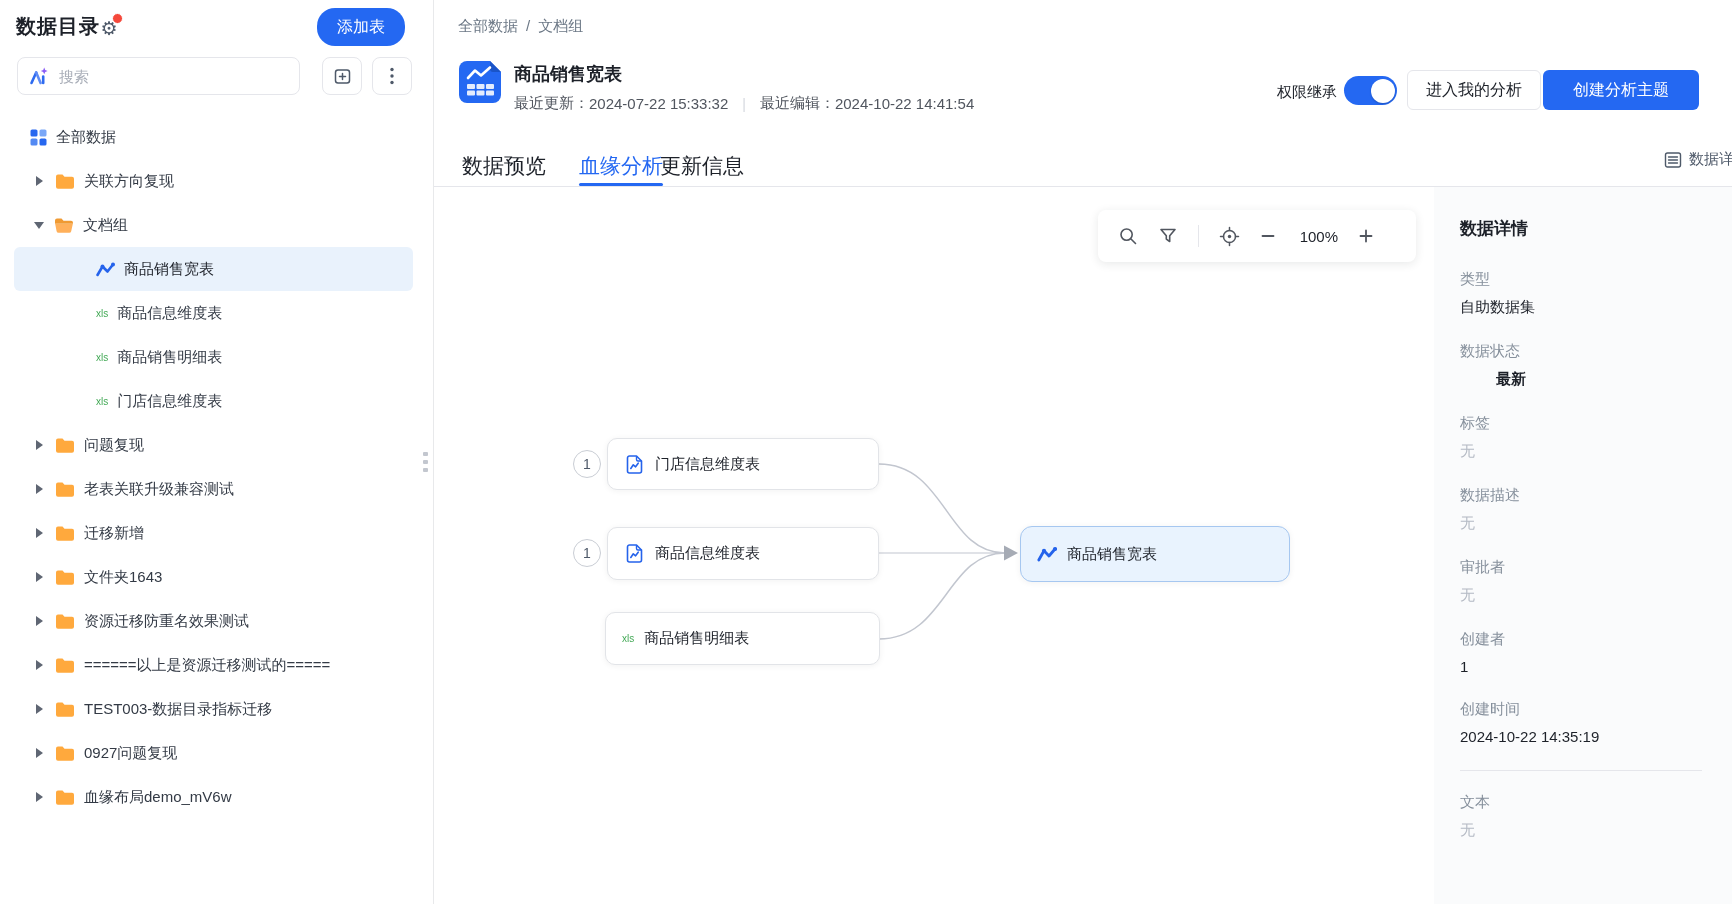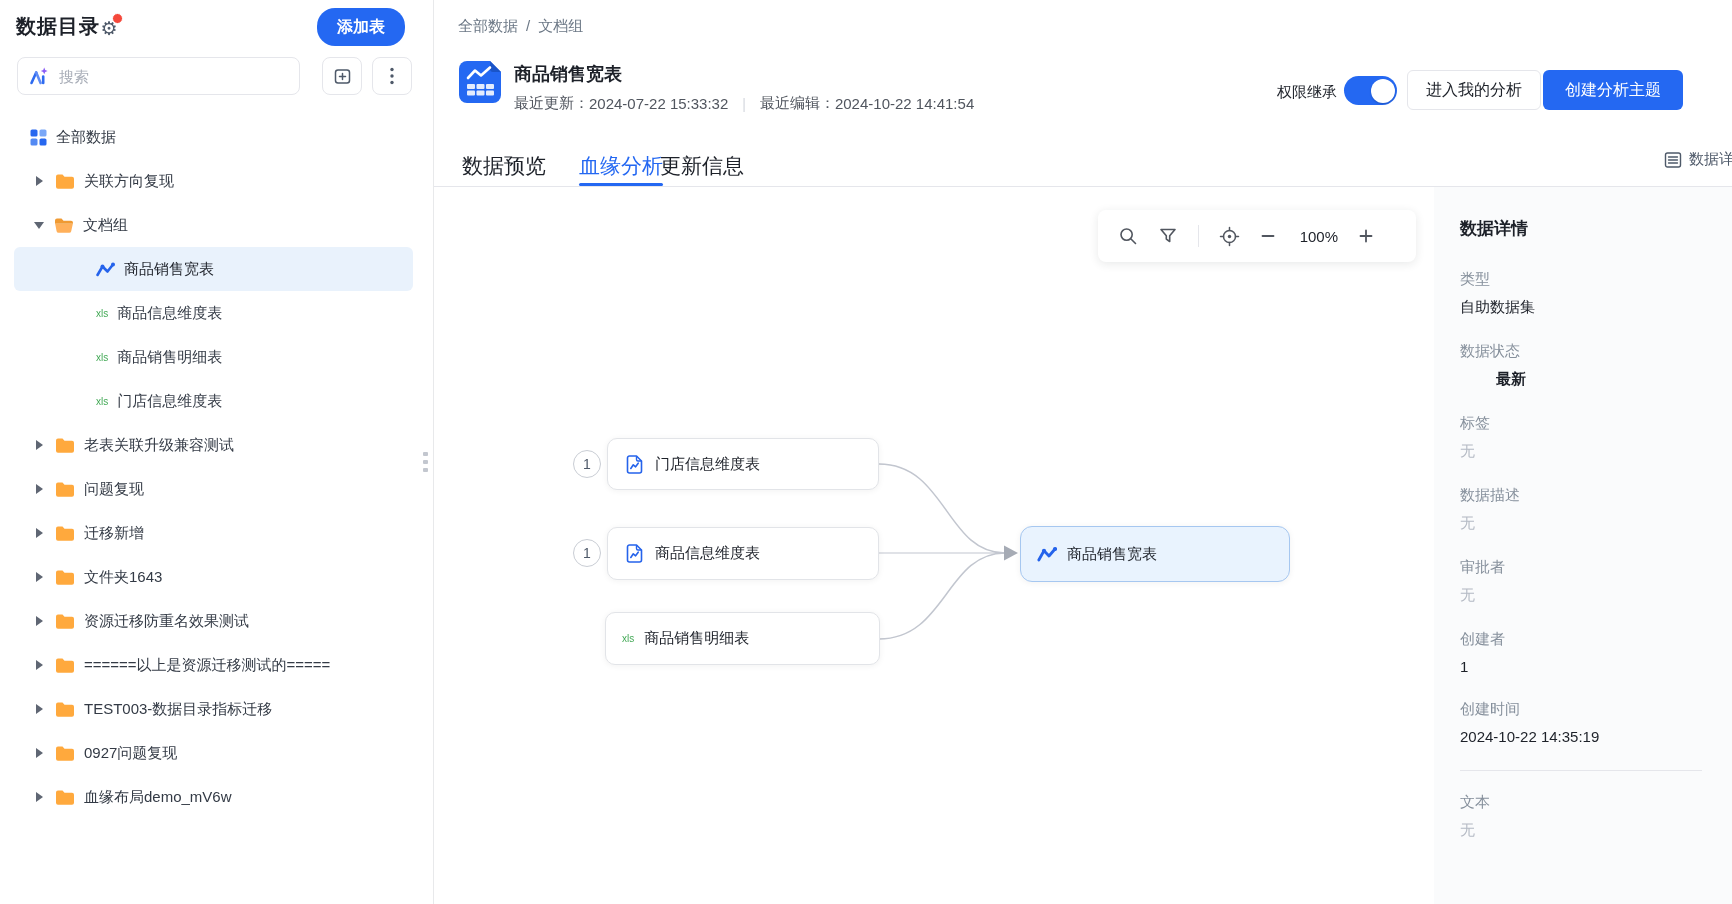--- a/index.html
+++ b/index.html
@@ -14,21 +14,21 @@
 
   
   #sidebar{left:0;top:0;width:433px;height:904px;background:#fff;}
   #sb-divider{left:433px;top:0;width:1px;height:904px;background:#e8e9eb;}
   #sb-grip{left:423px;top:452px;width:6px;display:flex;flex-direction:column;gap:4px;}
   #sb-grip i{width:5px;height:4px;background:#c3c7cf;border-radius:1px;}
   #sb-title{left:16px;top:13px;font-size:20px;font-weight:bold;letter-spacing:1px;}
   #sb-gear{left:96px;top:16px;width:26px;height:26px;font-size:19px;color:#4e5969;line-height:26px;text-align:center;cursor:pointer;}
   #sb-gear .dot{position:absolute;right:-1px;top:-3px;width:9px;height:9px;border-radius:50%;background:#F5483B;border:1.5px solid #fff;}
   #add-btn{left:317px;top:8px;width:88px;height:38px;background:#2468F2;color:#fff;border:none;border-radius:18px;
-    font-size:16px;font-family:inherit;cursor:pointer;font-weight:bold;}
+    font-size:16px;font-family:inherit;cursor:pointer;}
   #search-wrap{left:17px;top:57px;width:283px;height:38px;border:1px solid #e5e6eb;border-radius:8px;
     display:flex;align-items:center;gap:8px;padding:0 10px;box-sizing:border-box;background:#fff;}
   #search-input{border:none;outline:none;flex:1;font-size:15px;font-family:inherit;color:#1d2129;background:transparent;}
   #search-input::placeholder{color:#a9aeb8;}
   .sq-btn{top:57px;width:40px;height:38px;border:1px solid #e5e6eb;border-radius:8px;background:#fff;
     display:flex;align-items:center;justify-content:center;cursor:pointer;box-sizing:border-box;}
   #folder-add-btn{left:322px;}
   #more-btn{left:372px;}
 
   #tree{left:0;top:115px;width:433px;}
@@ -50,21 +50,21 @@
   #breadcrumb .crumb{cursor:pointer;}
   #title-icon{left:459px;top:61px;}
   #page-title{left:514px;top:62px;font-size:18px;font-weight:bold;}
   #meta-row{left:514px;top:94px;color:#51565f;font-size:15px;display:flex;align-items:center;}
   #meta-row .sep{color:#d5d8de;margin:0 14px;font-size:14px;}
   #perm-label{left:1277px;top:83px;font-size:15px;color:#1d2129;}
   #perm-toggle{left:1344px;top:76px;width:53px;height:29px;border-radius:15px;background:#2468F2;cursor:pointer;}
   #perm-toggle .knob{position:absolute;right:2.5px;top:2.5px;width:24px;height:24px;border-radius:50%;background:#fff;box-shadow:0 1px 2px rgba(0,0,0,.2);}
   #enter-btn{left:1407px;top:70px;height:40px;padding:0 18px;background:#fff;border:1px solid #e5e6eb;border-radius:6px;
     font-size:16px;font-family:inherit;color:#1d2129;cursor:pointer;}
-  #create-btn{left:1543px;top:70px;height:40px;padding:0 22px;background:#2468F2;border:none;border-radius:6px;
+  #create-btn{left:1543px;top:70px;height:40px;padding:0 30px;background:#2468F2;border:none;border-radius:6px;
     font-size:16px;font-family:inherit;color:#fff;cursor:pointer;white-space:nowrap;}
   .tab{position:absolute;top:147px;height:38px;line-height:38px;font-size:21px;color:#1d2129;cursor:pointer;pointer-events:auto;}
   .tab.active{color:#2468F2;margin-left:16px;}
   .tab.active::after{content:"";position:absolute;left:0;right:0;bottom:-1px;height:3px;background:#2468F2;border-radius:2px;}
   #tab-preview{left:462px;}
   #tab-lineage{left:563px;}
   #tab-update{left:660px;}
   #tab-border{left:434px;top:186px;width:1298px;height:1px;background:#e5e6eb;}
   #detail-toggle{left:1664px;top:150px;display:flex;align-items:center;gap:7px;color:#4e5969;font-size:15px;cursor:pointer;white-space:nowrap;}
 
@@ -178,28 +178,28 @@
     <div class="row l2">
       <span class="xls">xls</span>
       <span class="lbl">门店信息维度表</span>
     </div>
 
     <div class="row l1">
       <span class="caret-r"></span>
       <svg class="icon16" width="20" height="17" viewBox="0 0 20 17">
         <path d="M1 3.5 a2 2 0 0 1 2-2 h4.5 l2 2.2 H17 a2 2 0 0 1 2 2 v8 a2 2 0 0 1 -2 2 H3 a2 2 0 0 1 -2-2 z" fill="#FFA93D"></path>
       </svg>
+      <span class="lbl">问题复现</span>
+    </div>
+    <div class="row l1">
+      <span class="caret-r"></span>
+      <svg class="icon16" width="20" height="17" viewBox="0 0 20 17">
+        <path d="M1 3.5 a2 2 0 0 1 2-2 h4.5 l2 2.2 H17 a2 2 0 0 1 2 2 v8 a2 2 0 0 1 -2 2 H3 a2 2 0 0 1 -2-2 z" fill="#FFA93D"></path>
+      </svg>
       <span class="lbl">老表关联升级兼容测试</span>
-    </div>
-    <div class="row l1">
-      <span class="caret-r"></span>
-      <svg class="icon16" width="20" height="17" viewBox="0 0 20 17">
-        <path d="M1 3.5 a2 2 0 0 1 2-2 h4.5 l2 2.2 H17 a2 2 0 0 1 2 2 v8 a2 2 0 0 1 -2 2 H3 a2 2 0 0 1 -2-2 z" fill="#FFA93D"></path>
-      </svg>
-      <span class="lbl">问题复现</span>
     </div>
     <div class="row l1">
       <span class="caret-r"></span>
       <svg class="icon16" width="20" height="17" viewBox="0 0 20 17">
         <path d="M1 3.5 a2 2 0 0 1 2-2 h4.5 l2 2.2 H17 a2 2 0 0 1 2 2 v8 a2 2 0 0 1 -2 2 H3 a2 2 0 0 1 -2-2 z" fill="#FFA93D"></path>
       </svg>
       <span class="lbl">迁移新增</span>
     </div>
     <div class="row l1">
       <span class="caret-r"></span>

